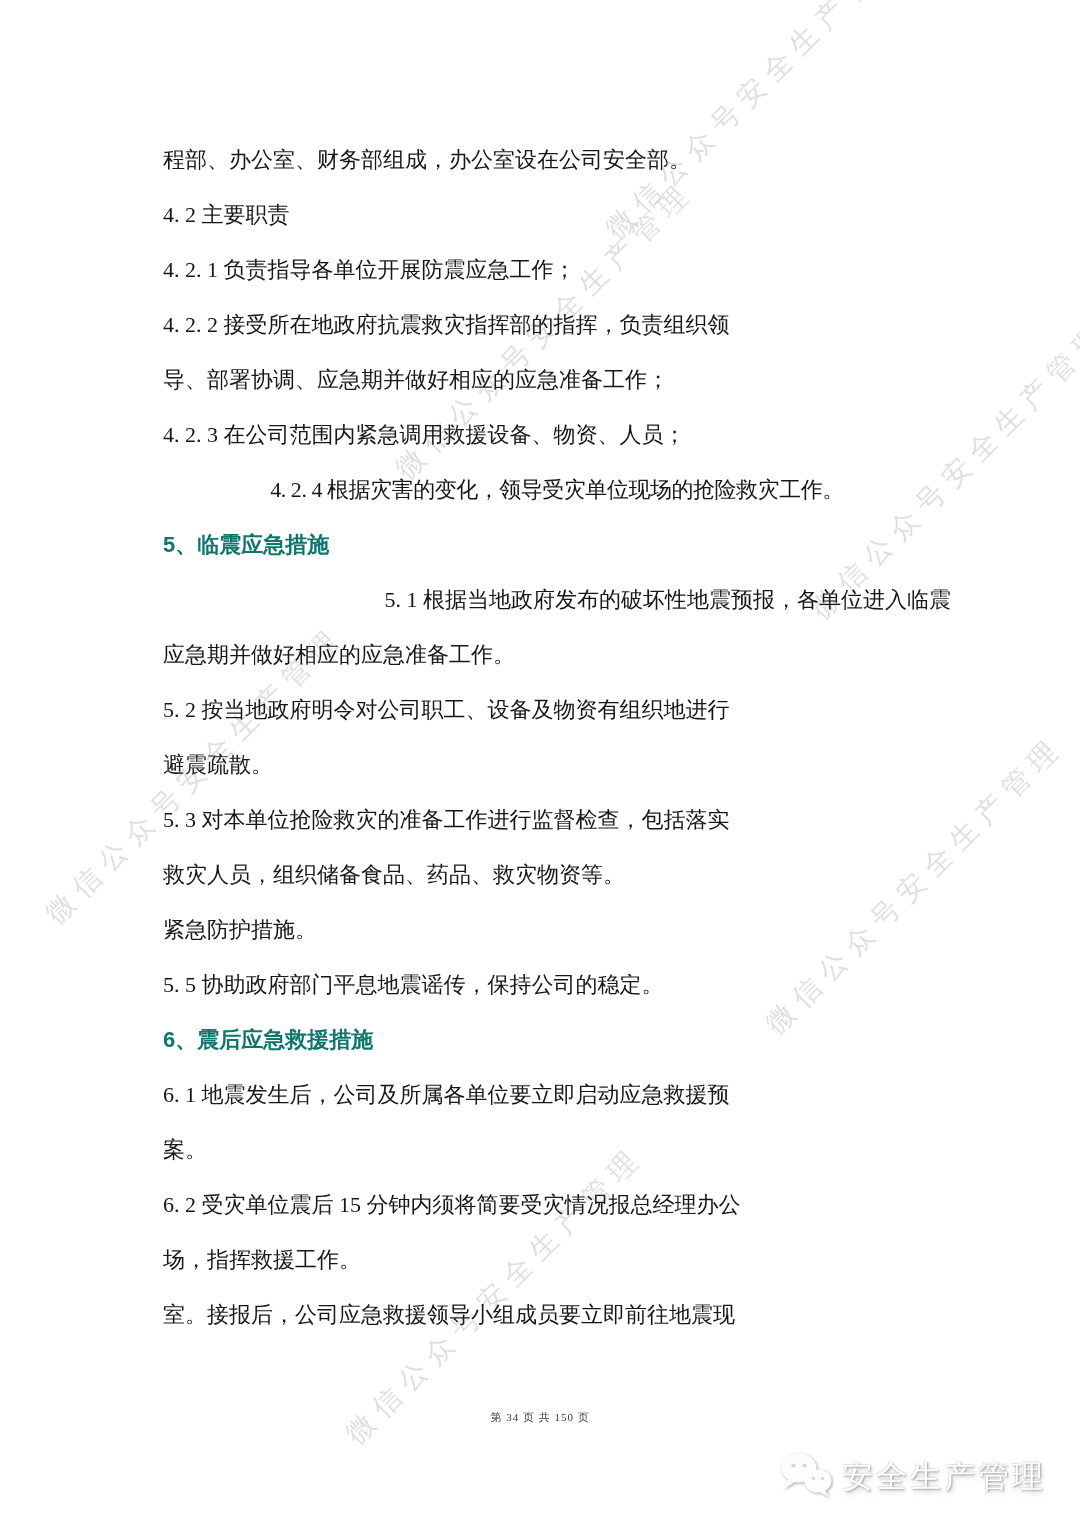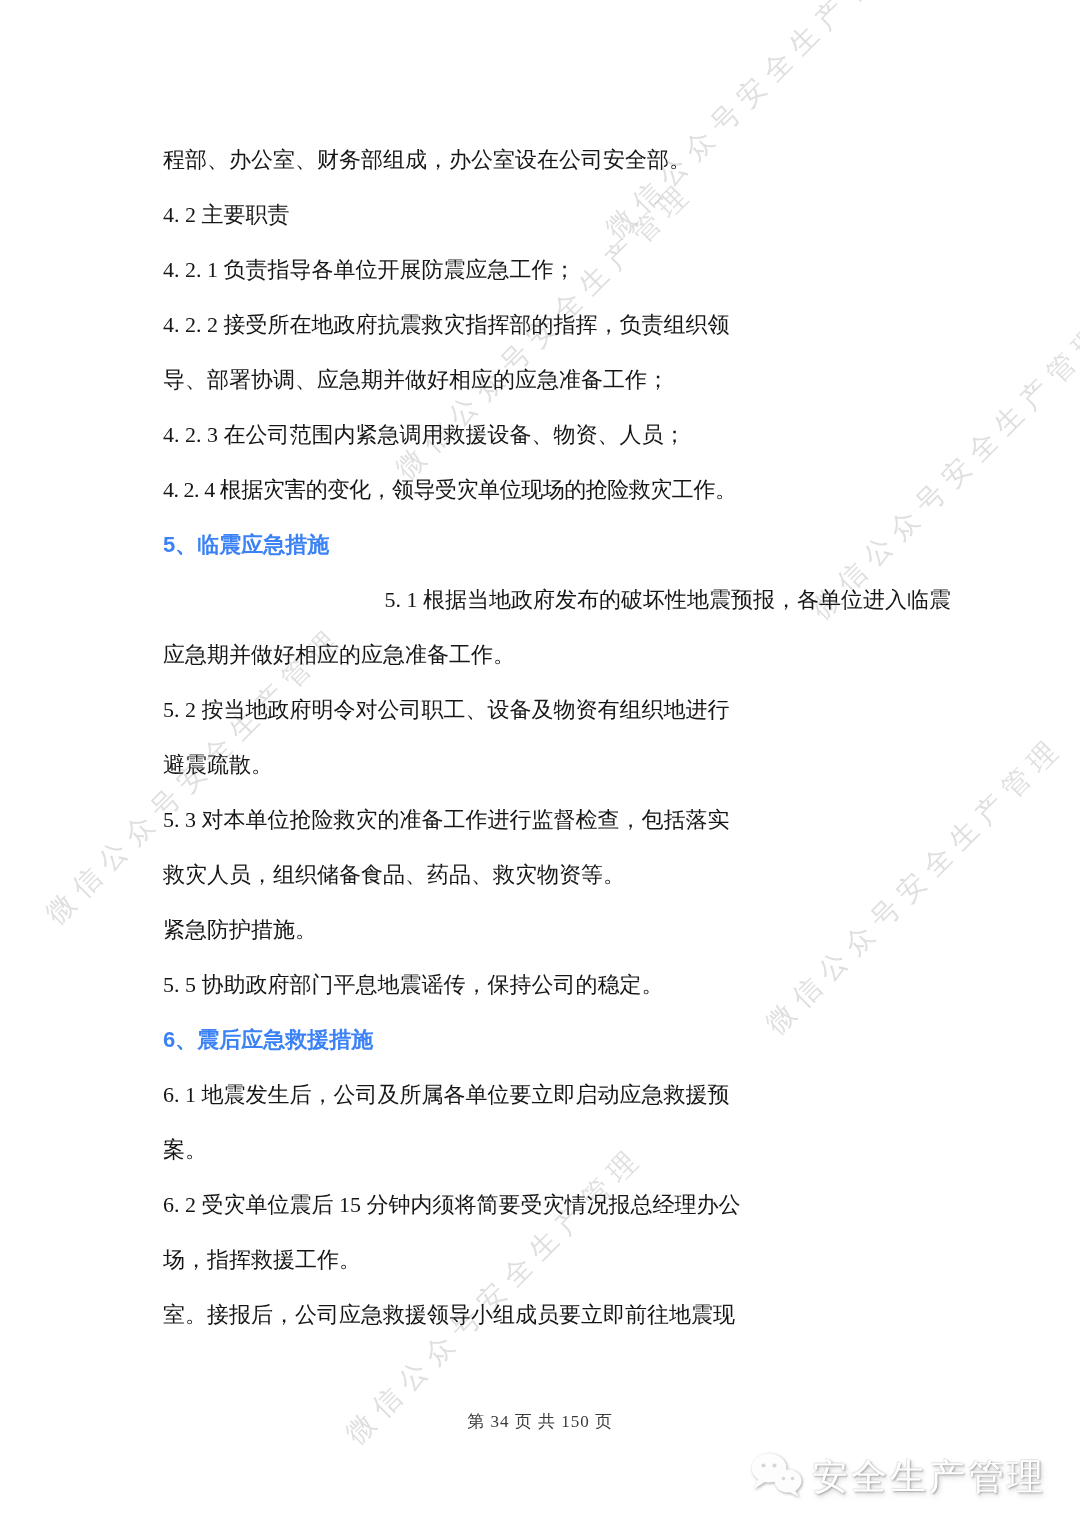--- a/index.html
+++ b/index.html
@@ -23,37 +23,37 @@
   .wm5{left:915px;top:885px;}
   .wm6{left:495px;top:1295px;}
   
   .content{
     position:absolute;left:163px;top:132px;width:788px;z-index:2;
     color:#161616;font-size:22px;
   }
   .line{height:55px;line-height:55px;white-space:nowrap;overflow:visible;}
   .para.heading .line{
     font-family:"Liberation Sans","DejaVu Sans",sans-serif;
-    font-weight:700;color:#3b82f6;
+    font-weight:700;color:#0f766e;
   }
   
   .page-number{
     position:absolute;left:0;top:1410px;width:100%;z-index:2;
-    text-align:center;font-size:17px;color:#3a3a3a;letter-spacing:1px;
+    text-align:center;font-size:11px;color:#3a3a3a;letter-spacing:1px;
     font-family:"Liberation Serif","DejaVu Serif",serif;
   }
   
   .brand{
     position:absolute;top:1452px;right:34px;z-index:2;
     display:flex;align-items:center;gap:9px;
   }
   .brand svg{filter:drop-shadow(1px 1.5px 1.5px rgba(150,150,150,.85));}
   .brand-name{
     font-family:"Liberation Sans","DejaVu Sans",sans-serif;
-    font-size:36px;letter-spacing:3px;color:#ffffff;
+    font-size:31px;letter-spacing:3px;color:#ffffff;
     text-shadow:1px 1px 2px rgba(155,155,155,.95),
                 -1px -1px 1px rgba(215,215,215,.6),
                 2px 3px 5px rgba(175,175,175,.55);
   }
 </style>
 </head>
 <body>
 
 <div class="page">
 
@@ -77,21 +77,21 @@
         <div class="line">4. 2. 1 负责指导各单位开展防震应急工作；</div>
       </div>
       <div class="para body">
         <div class="line fill" style="letter-spacing: 0px;">4. 2. 2 接受所在地政府抗震救灾指挥部的指挥，负责组织领</div>
         <div class="line">导、部署协调、应急期并做好相应的应急准备工作；</div>
       </div>
       <div class="para body">
         <div class="line">4. 2. 3 在公司范围内紧急调用救援设备、物资、人员；</div>
       </div>
       <div class="para body">
-        <div class="line" style="letter-spacing: -0.47px;">4. 2. 4 根据灾害的变化，领导受灾单位现场的抢险救灾工作。</div>
+        <div class="line" style="letter-spacing: -0.47px; text-align: center;">4. 2. 4 根据灾害的变化，领导受灾单位现场的抢险救灾工作。</div>
       </div>
       <div class="para heading">
         <div class="line">5、临震应急措施</div>
       </div>
       <div class="para body">
         <div class="line fill" style="letter-spacing: 0px; text-align: right;">5. 1 根据当地政府发布的破坏性地震预报，各单位进入临震</div>
         <div class="line">应急期并做好相应的应急准备工作。</div>
       </div>
       <div class="para body">
         <div class="line fill" style="letter-spacing: 0px;">5. 2 按当地政府明令对公司职工、设备及物资有组织地进行</div>

